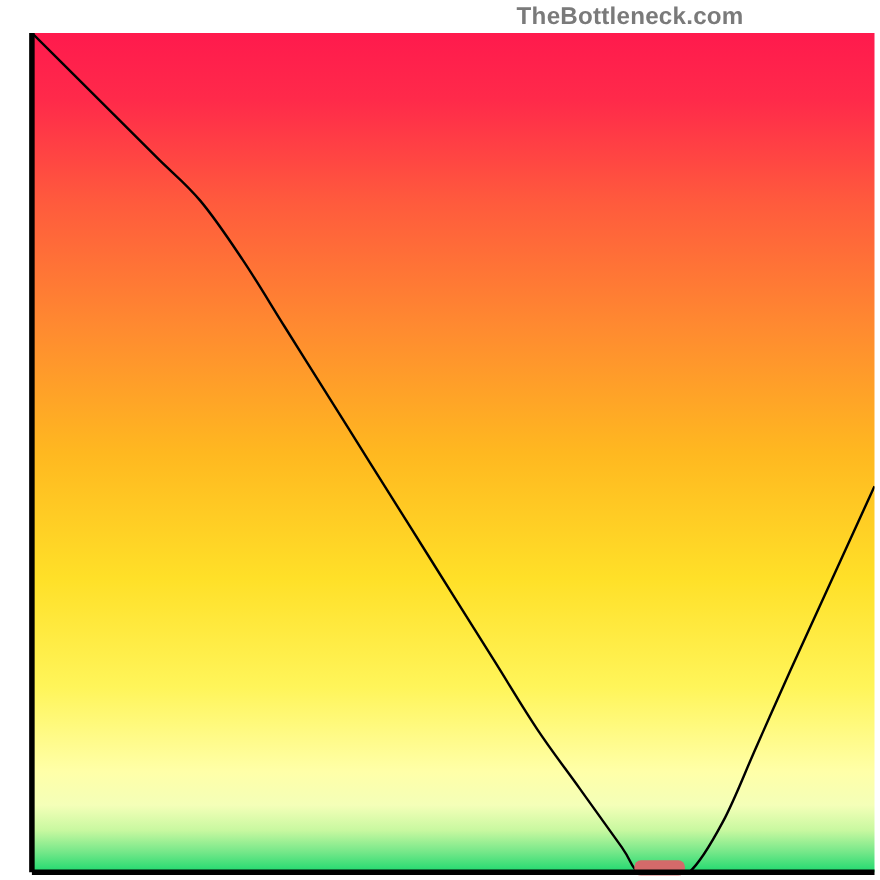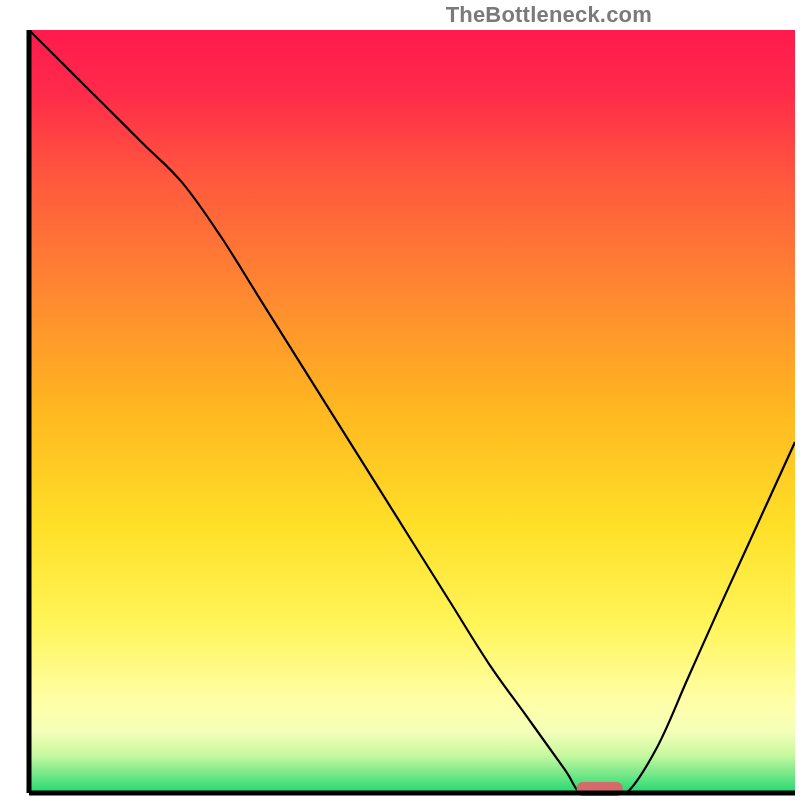--- a/index.html
+++ b/index.html
@@ -8,20 +8,21 @@
     width: 800px;
     height: 800px;
     overflow: hidden;
     font-family: Arial, Helvetica, sans-serif;
     background: #ffffff;
   }
   .container {
     position: relative;
     width: 664px;
     height: 800px;
+    padding-left: 24px;
   }
   .attribution {
     position: absolute;
     top: 2px;
     right: 12px;
     font-size: 22px;
     font-weight: bold;
     color: #7a7a7a;
     letter-spacing: 0.2px;
   }

